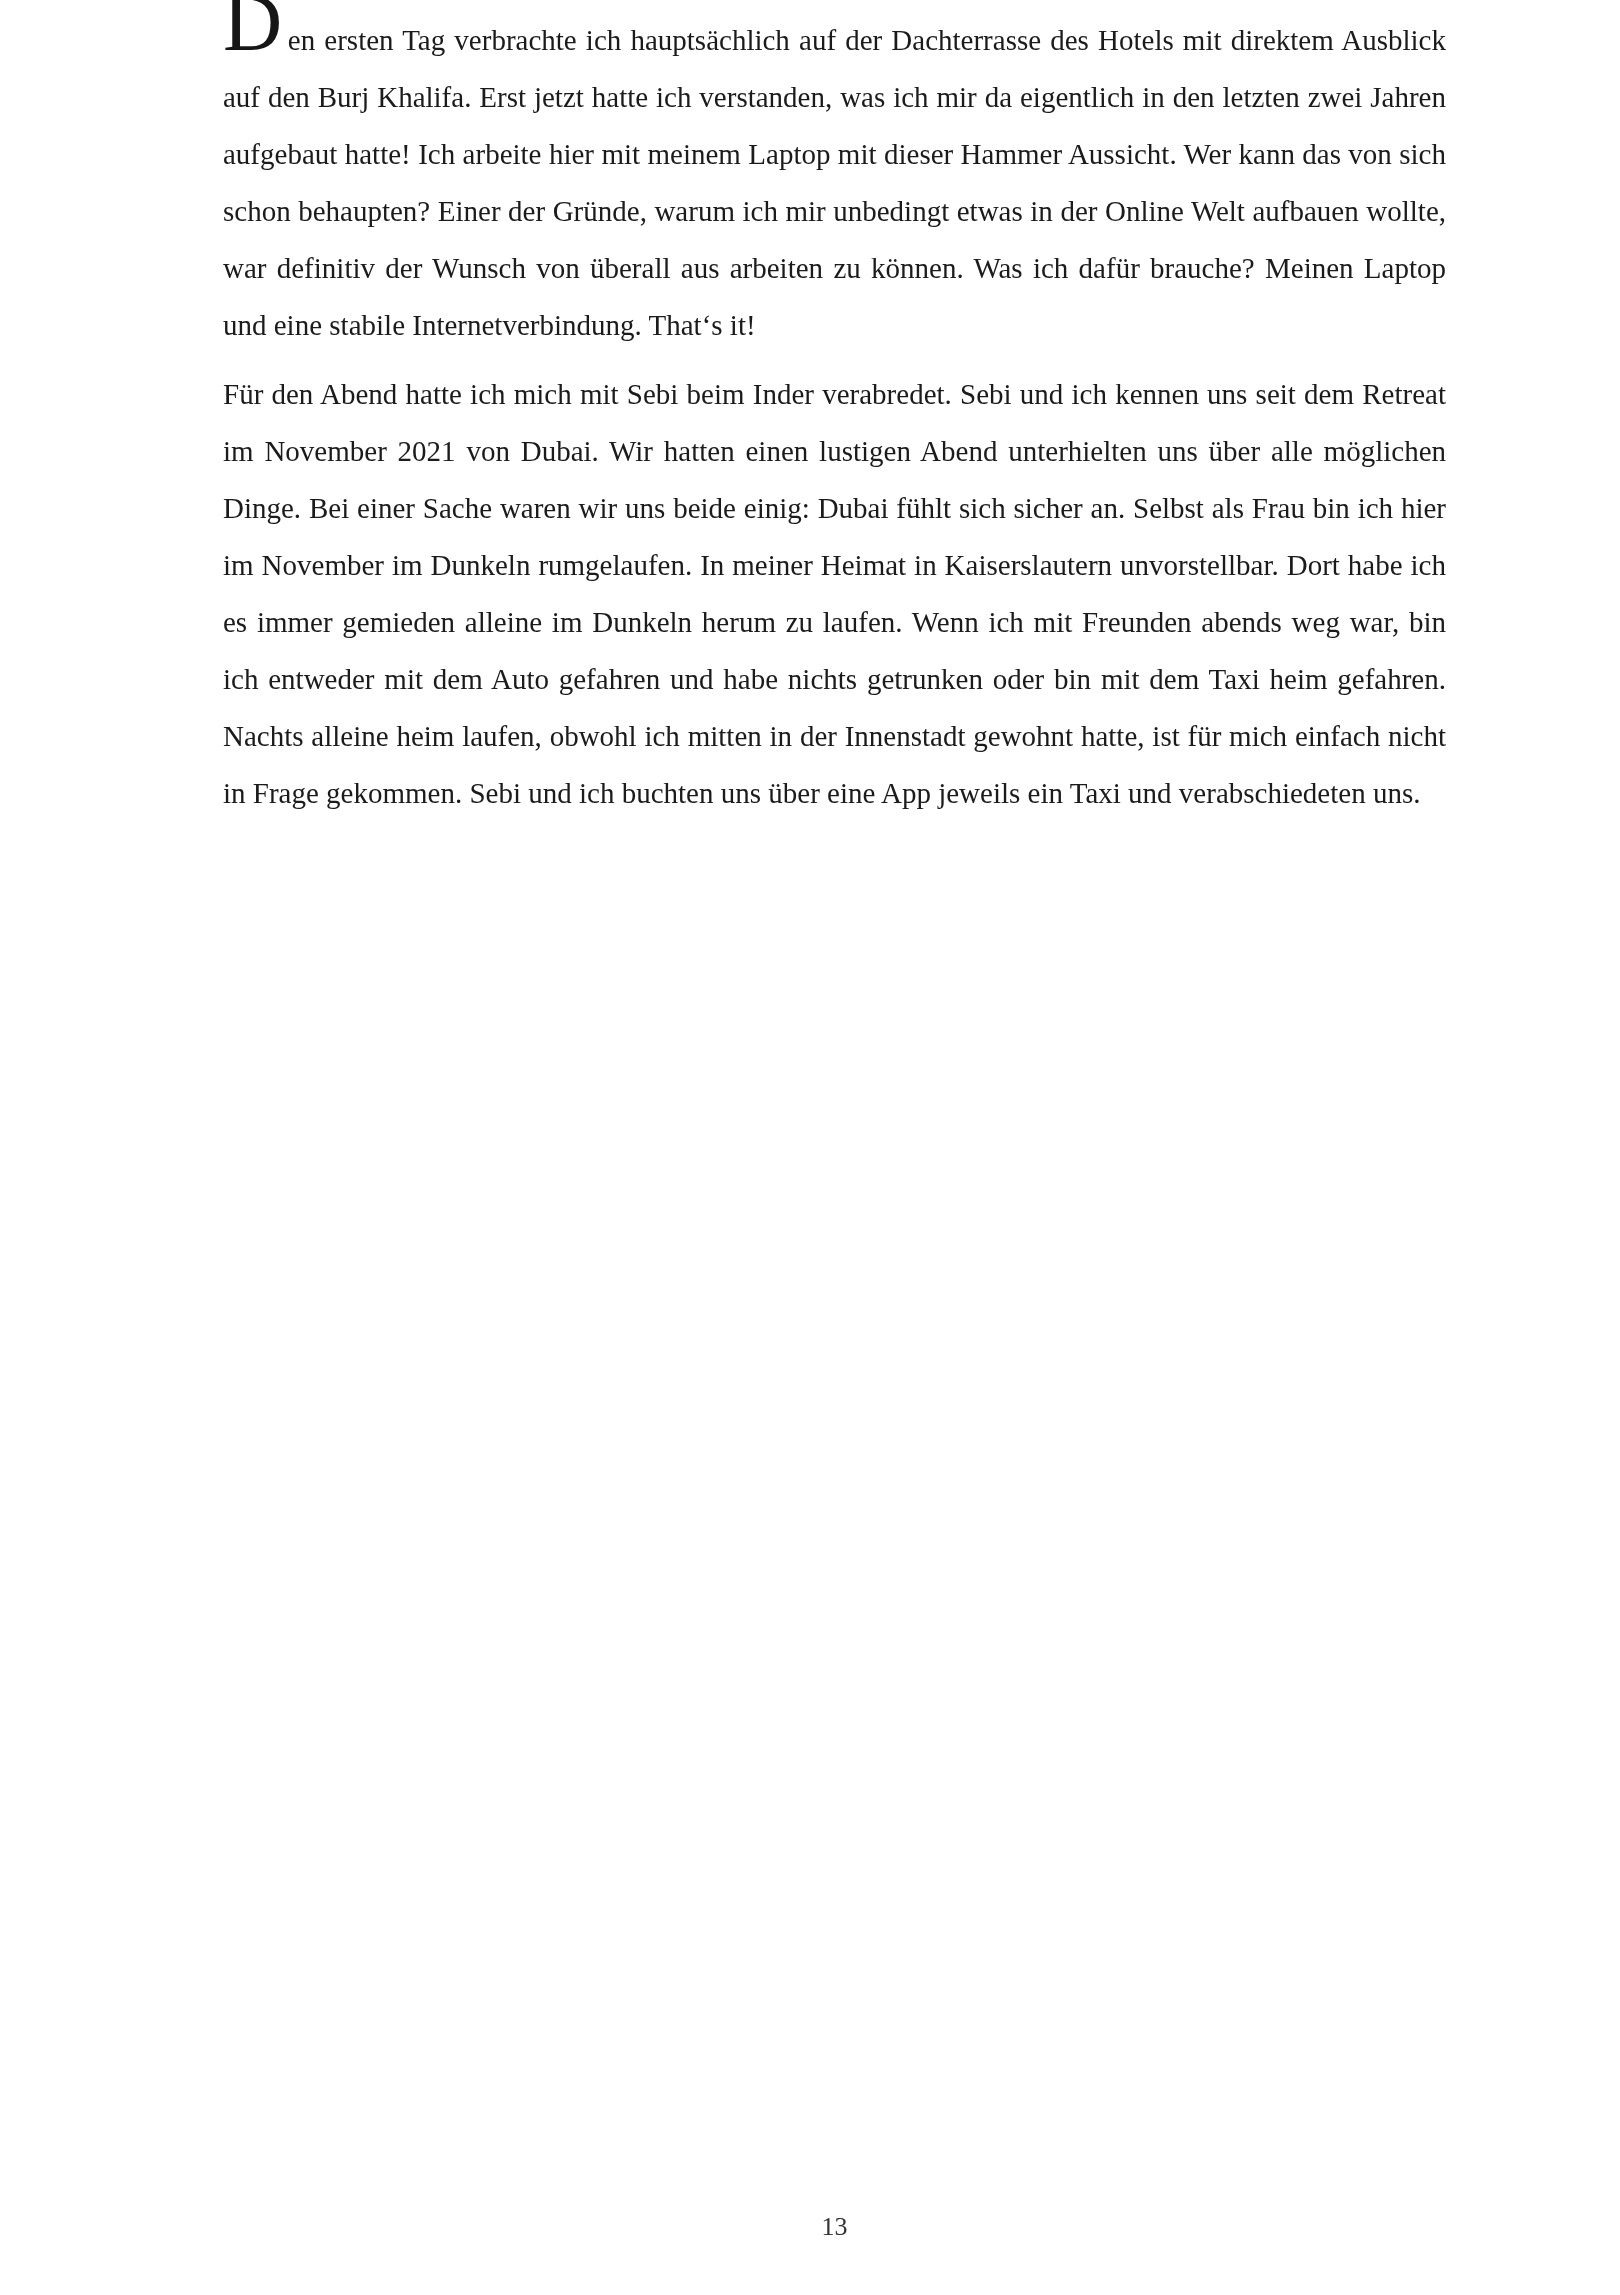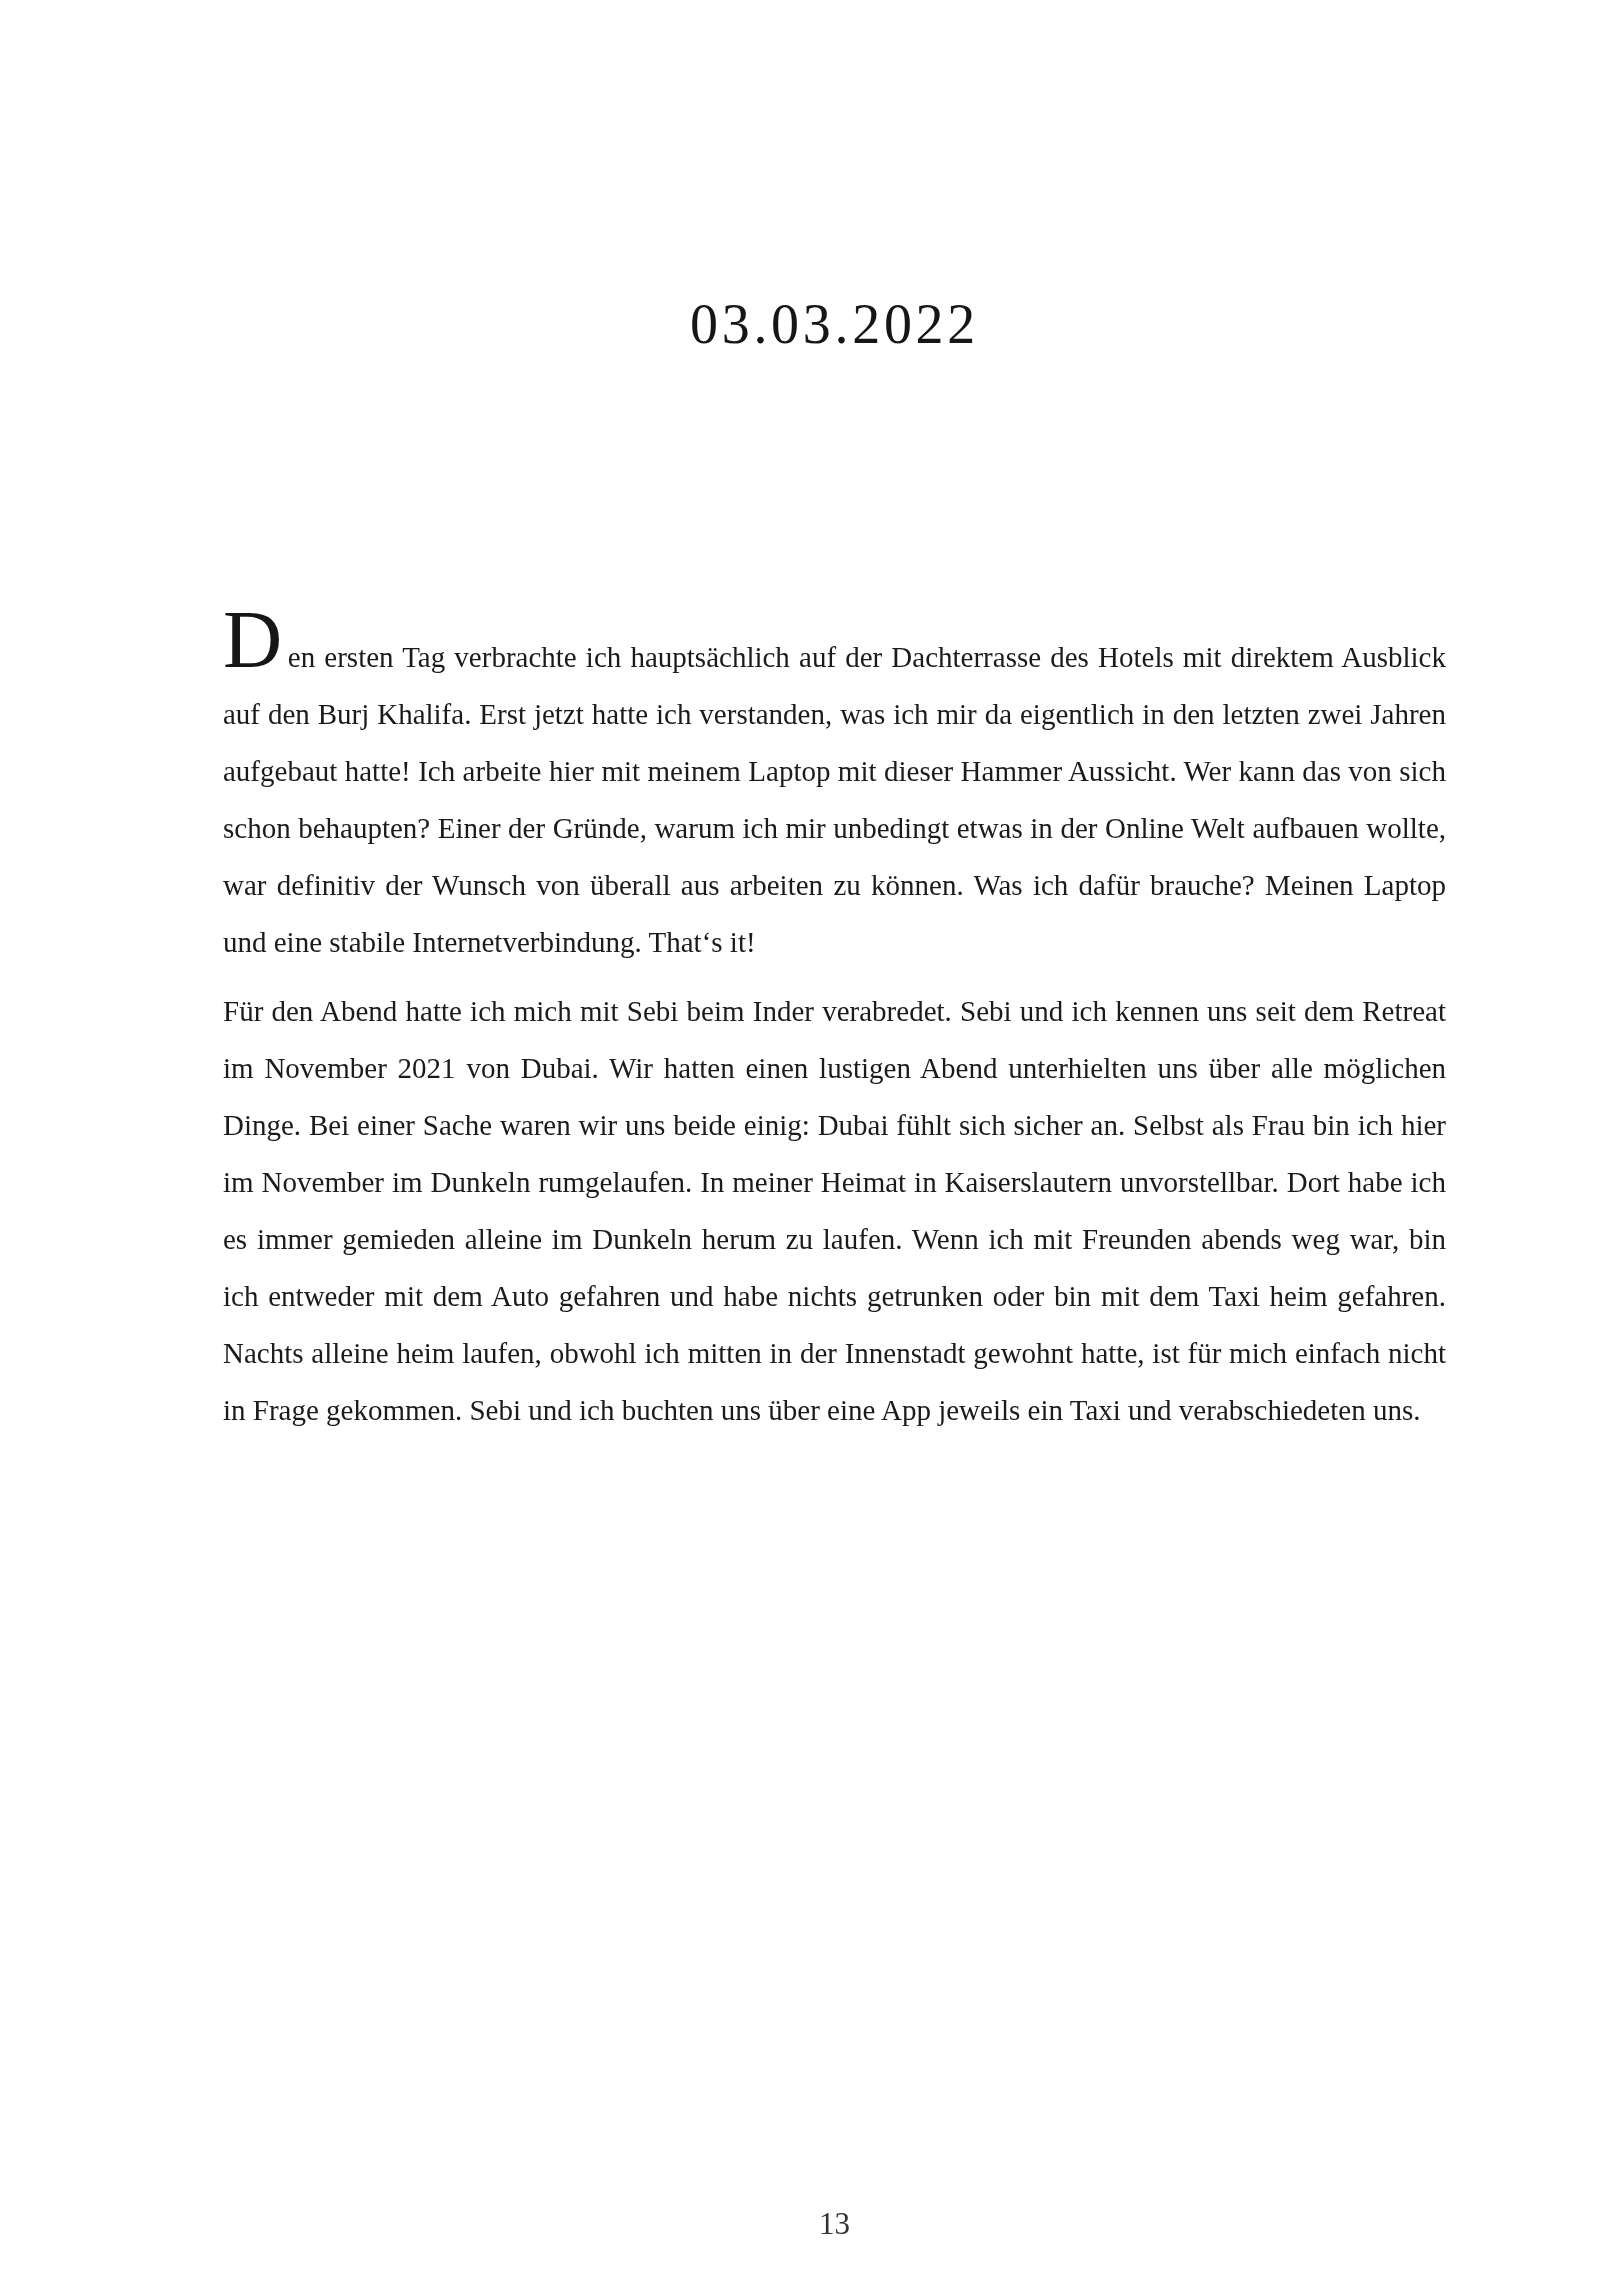--- a/index.html
+++ b/index.html
@@ -46,31 +46,30 @@
     vertical-align: baseline;
     margin-right: 5.6px;
     color: #161616;
   }
   .page-number {
     position: absolute;
     left: 211px;
     right: 162px;
     bottom: 53px;
     text-align: center;
-    font-size: 31px;
+    font-size: 26px;
     color: #333333;
   }
 </style>
 </head>
 <body>
 
 <div class="page">
   <div class="content">
 
-    <h1 class="date-heading">03.03.2022</h1>
 
     <div class="body-text">
       <p><span class="drop-cap">D</span><span>en ersten Tag verbrachte ich hauptsächlich auf der Dachterrasse des Hotels mit direktem Ausblick auf den Burj Khalifa. Erst jetzt hatte ich verstanden, was ich mir da eigentlich in den letzten zwei Jahren aufgebaut hatte! Ich arbeite hier mit meinem Laptop mit dieser Hammer Aussicht. Wer kann das von sich schon behaupten? Einer der Gründe, warum ich mir unbedingt etwas in der Online Welt aufbauen wollte, war definitiv der Wunsch von überall aus arbeiten zu können. Was ich dafür brauche? Meinen Laptop und eine stabile Internet­verbindung. That‘s it!</span></p>
 
       <p><span>Für den Abend hatte ich mich mit Sebi beim Inder verabredet. Sebi und ich kennen uns seit dem Retreat im November 2021 von Dubai. Wir hatten einen lustigen Abend unterhielten uns über alle möglichen Dinge. Bei einer Sache waren wir uns beide einig: Dubai fühlt sich sicher an. Selbst als Frau bin ich hier im November im Dunkeln rumgelaufen. In meiner Heimat in Kaiserslautern unvorstellbar. Dort habe ich es immer gemieden alleine im Dunkeln herum zu laufen. Wenn ich mit Freunden abends weg war, bin ich entweder mit dem Auto gefahren und habe nichts getrunken oder bin mit dem Taxi heim gefahren. Nachts alleine heim laufen, obwohl ich mitten in der Innenstadt gewohnt hatte, ist für mich einfach nicht in Frage gekommen. Sebi und ich buchten uns über eine App jeweils ein Taxi und verabschiedeten uns.</span></p>
 
     </div>
 
   </div>
 

